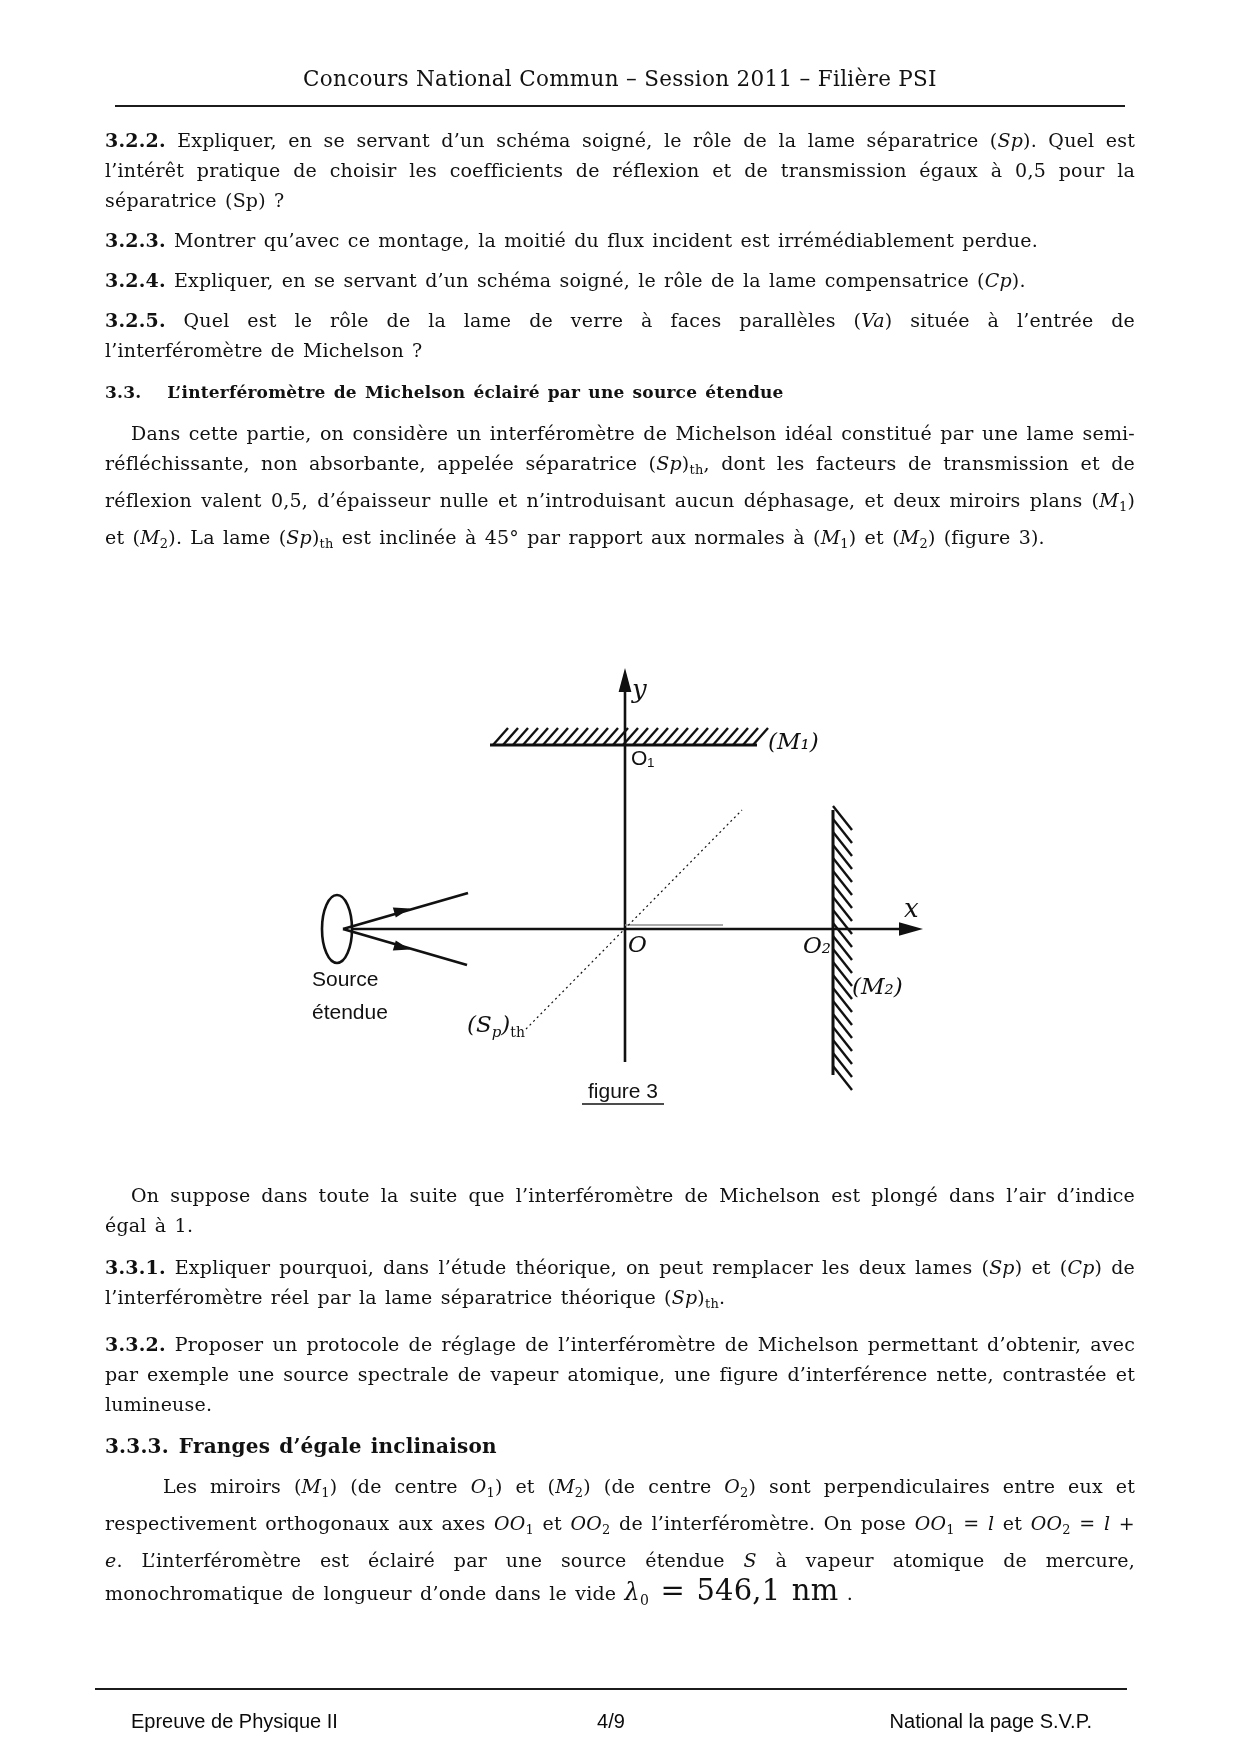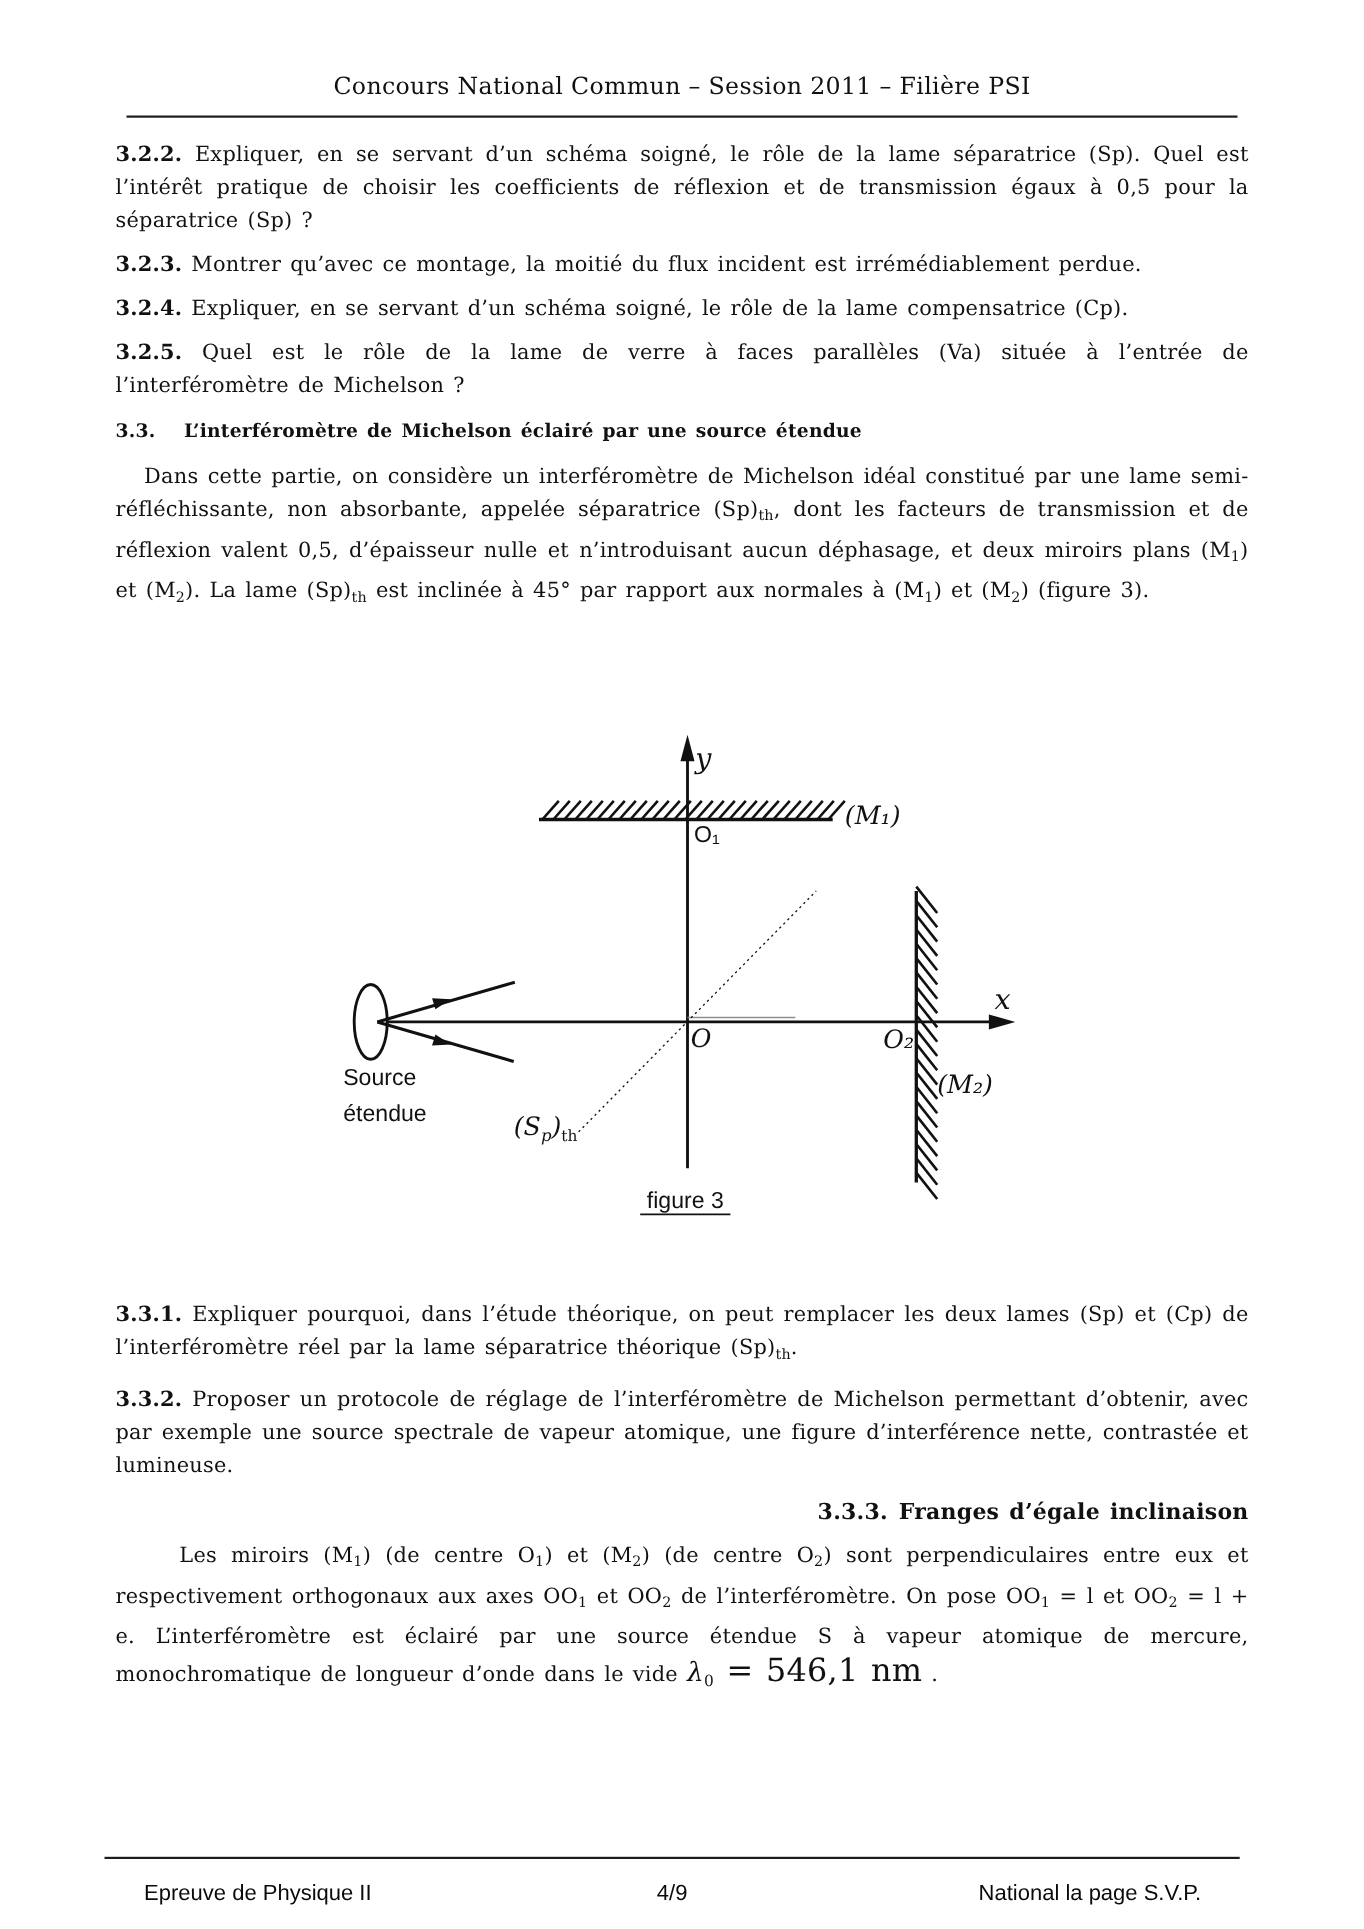--- a/index.html
+++ b/index.html
@@ -12,26 +12,26 @@
   
   .col{position:absolute;left:105px;width:1030px;font-size:19px;line-height:30px;
        text-align:justify;letter-spacing:.2px;word-spacing:2px;}
   .col-top{top:125px;}
   .col-bot{top:1180px;}
   .col p{margin:0 0 10px 0;}
   p.ind{text-indent:26px;}
   p.ind2{text-indent:58px;}
   .h33{margin:2px 0 0 0;font-weight:bold;font-size:17px;line-height:31px;text-align:left;}
   .h33 .num{margin-right:26px;}
-  .h333{margin:2px 0 6px 0;font-weight:bold;font-size:20px;line-height:30px;text-align:right;}
+  .h333{margin:2px 0 6px 0;font-weight:bold;font-size:20px;line-height:30px;text-align:left;}
   .h333 .num{margin-right:10px;}
   .mb12{margin-bottom:12px !important;}
   
   .r-b{font-weight:bold;}
-  .r-i{}
+  .r-i{font-style:italic;}
   .r-s{font-size:13px;vertical-align:-4px;}
   .r-f{font-size:29px;}
   .r-fi{font-size:24px;font-style:italic;}
   .r-fs{font-size:14px;vertical-align:-5px;}
   
   .fig{position:absolute;top:595px;left:105px;width:1030px;height:515px;}
   .fig svg{display:block;}
   .ink{stroke:#111;}
   text{fill:#111;}
   .t-sans{font-family:"Liberation Sans", sans-serif;font-size:21px;}
@@ -148,20 +148,21 @@
       <polygon points="305,354.5 287.8,355.5 290.8,345.5" fill="#111"></polygon>
       <text class="t-sans" x="207" y="391">Source</text>
       <text class="t-sans" x="207" y="424">étendue</text>
 
       <text class="t-sans" x="518" y="503" text-anchor="middle">figure 3</text>
       <line x1="477" y1="509" x2="559" y2="509" stroke="#111" stroke-width="1.6"></line>
     </svg>
   </div>
 
   <div class="col col-bot">
+    <p class="ind mb12"><span>On suppose dans toute la suite que l’interféromètre de Michelson est plongé dans l’air d’indice égal à 1.</span></p>
     <p><span class="r-b">3.3.1.</span><span> Expliquer pourquoi, dans l’étude théorique, on peut remplacer les deux lames (</span><span class="r-i">Sp</span><span>) et (</span><span class="r-i">Cp</span><span>) de l’interféromètre réel par la lame séparatrice théorique (</span><span class="r-i">Sp</span><span>)</span><span class="r-s">th</span><span>.</span></p>
     <p class="mb12"><span class="r-b">3.3.2.</span><span> Proposer un protocole de réglage de l’interféromètre de Michelson permettant d’obtenir, avec par exemple une source spectrale de vapeur atomique, une figure d’interférence nette, contrastée et lumineuse.</span></p>
     <p class="h333"><span class="num">3.3.3.</span><span>Franges d’égale inclinaison</span></p>
     <p class="ind2"><span>Les miroirs (</span><span class="r-i">M</span><span class="r-s">1</span><span>) (de centre </span><span class="r-i">O</span><span class="r-s">1</span><span>) et (</span><span class="r-i">M</span><span class="r-s">2</span><span>) (de centre </span><span class="r-i">O</span><span class="r-s">2</span><span>) sont perpendiculaires entre eux et respectivement orthogonaux aux axes </span><span class="r-i">OO</span><span class="r-s">1</span><span> et </span><span class="r-i">OO</span><span class="r-s">2</span><span> de l’interféromètre. On pose </span><span class="r-i">OO</span><span class="r-s">1</span><span> = </span><span class="r-i">l</span><span> et </span><span class="r-i">OO</span><span class="r-s">2</span><span> = </span><span class="r-i">l</span><span> + </span><span class="r-i">e</span><span>. L’interféromètre est éclairé par une source étendue </span><span class="r-i">S</span><span> à vapeur atomique de mercure, monochromatique de longueur d’onde dans le vide </span><span class="r-fi">λ</span><span class="r-fs">0</span><span class="r-f"> = 546,1 nm</span><span> .</span></p>
   </div>
 
   <div class="ftr">
     <div class="ftr-row">
       <span>Epreuve de Physique II</span>
       <span class="ftr-center">4/9</span>

